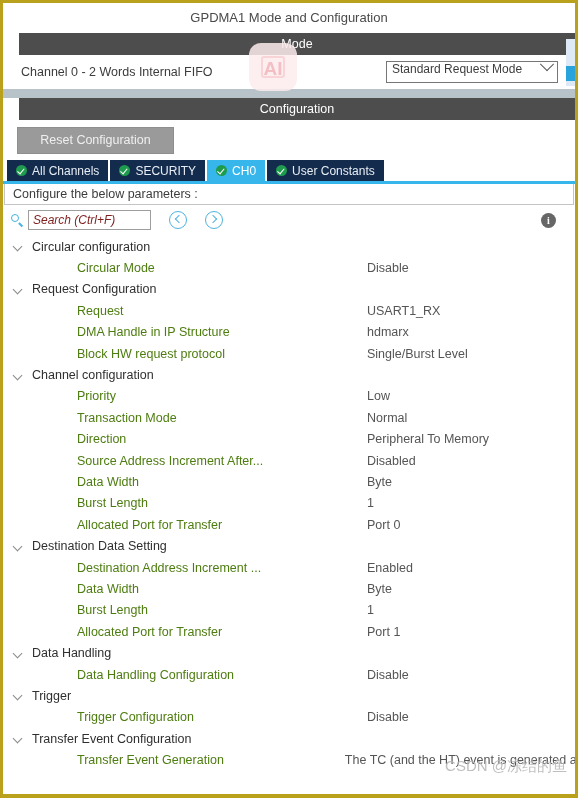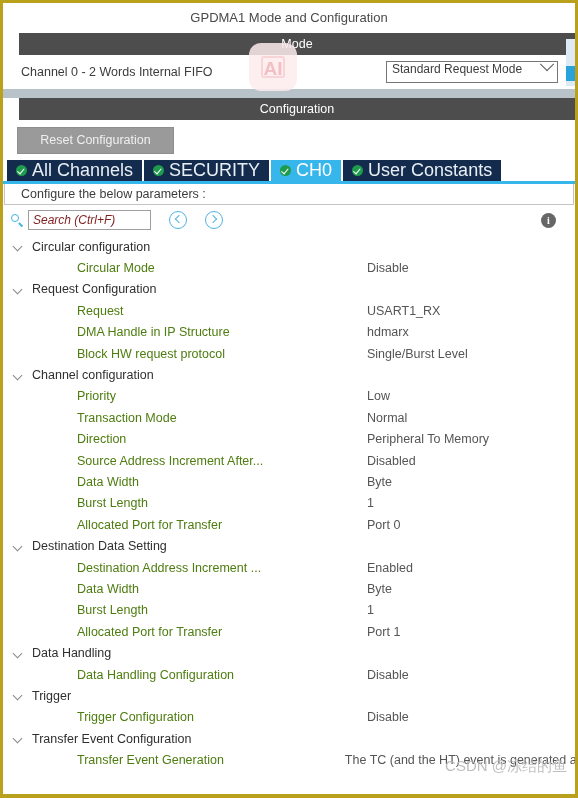--- a/index.html
+++ b/index.html
@@ -133,21 +133,21 @@
   .tabs {
     height: 21px;
     display: flex;
     align-items: stretch;
     background: #ffffff;
     padding-left: 4px;
   }
   .tab {
     background: #132b4c;
     color: #e8eef5;
-    font-size: 18px;
+    font-size: 12px;
     display: flex;
     align-items: center;
     padding: 0 9px;
     margin-right: 2px;
     white-space: nowrap;
   }
   .tab.active {
     background: #36b6ea;
     color: #ffffff;
   }
@@ -174,21 +174,21 @@
   }
 
   
   .hint-row {
     height: 21px;
     border: 1px solid #c4c4c4;
     border-top: none;
     margin: 0 1px;
     display: flex;
     align-items: center;
-    padding-left: 16px;
+    padding-left: 8px;
     font-size: 12.5px;
     color: #3c3c3c;
     background: #ffffff;
     box-sizing: border-box;
   }
 
   
   .search-row {
     height: 30px;
     display: flex;

